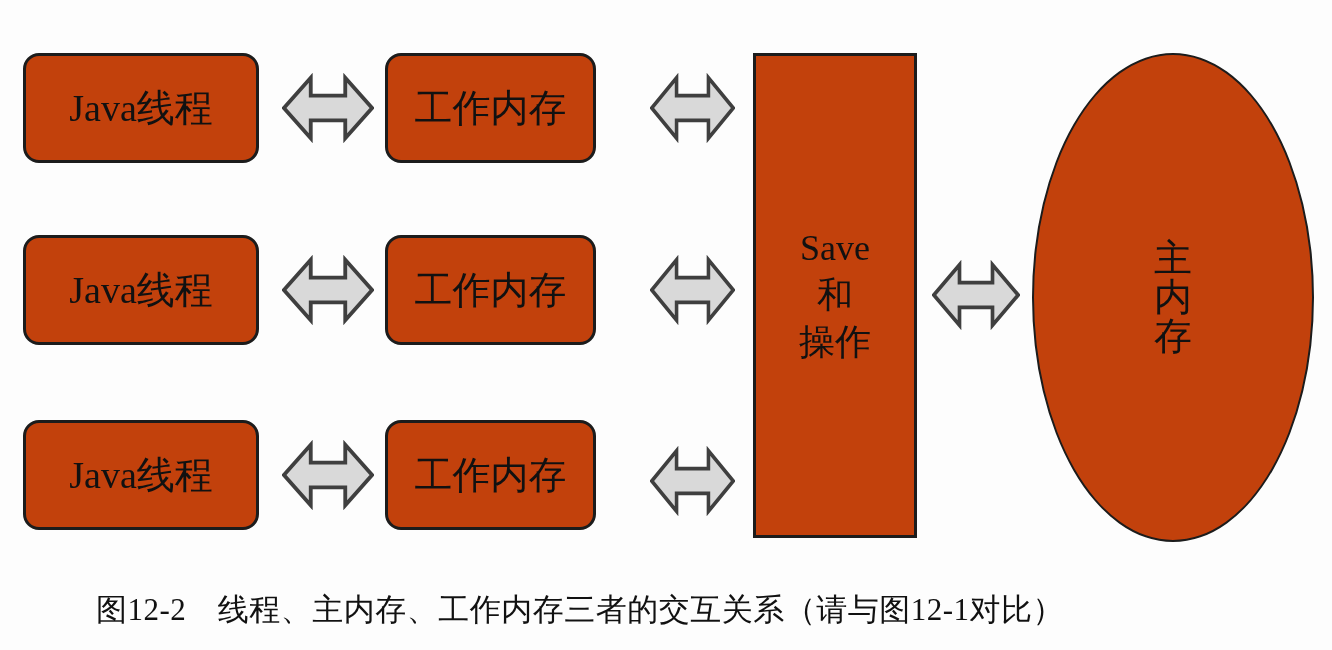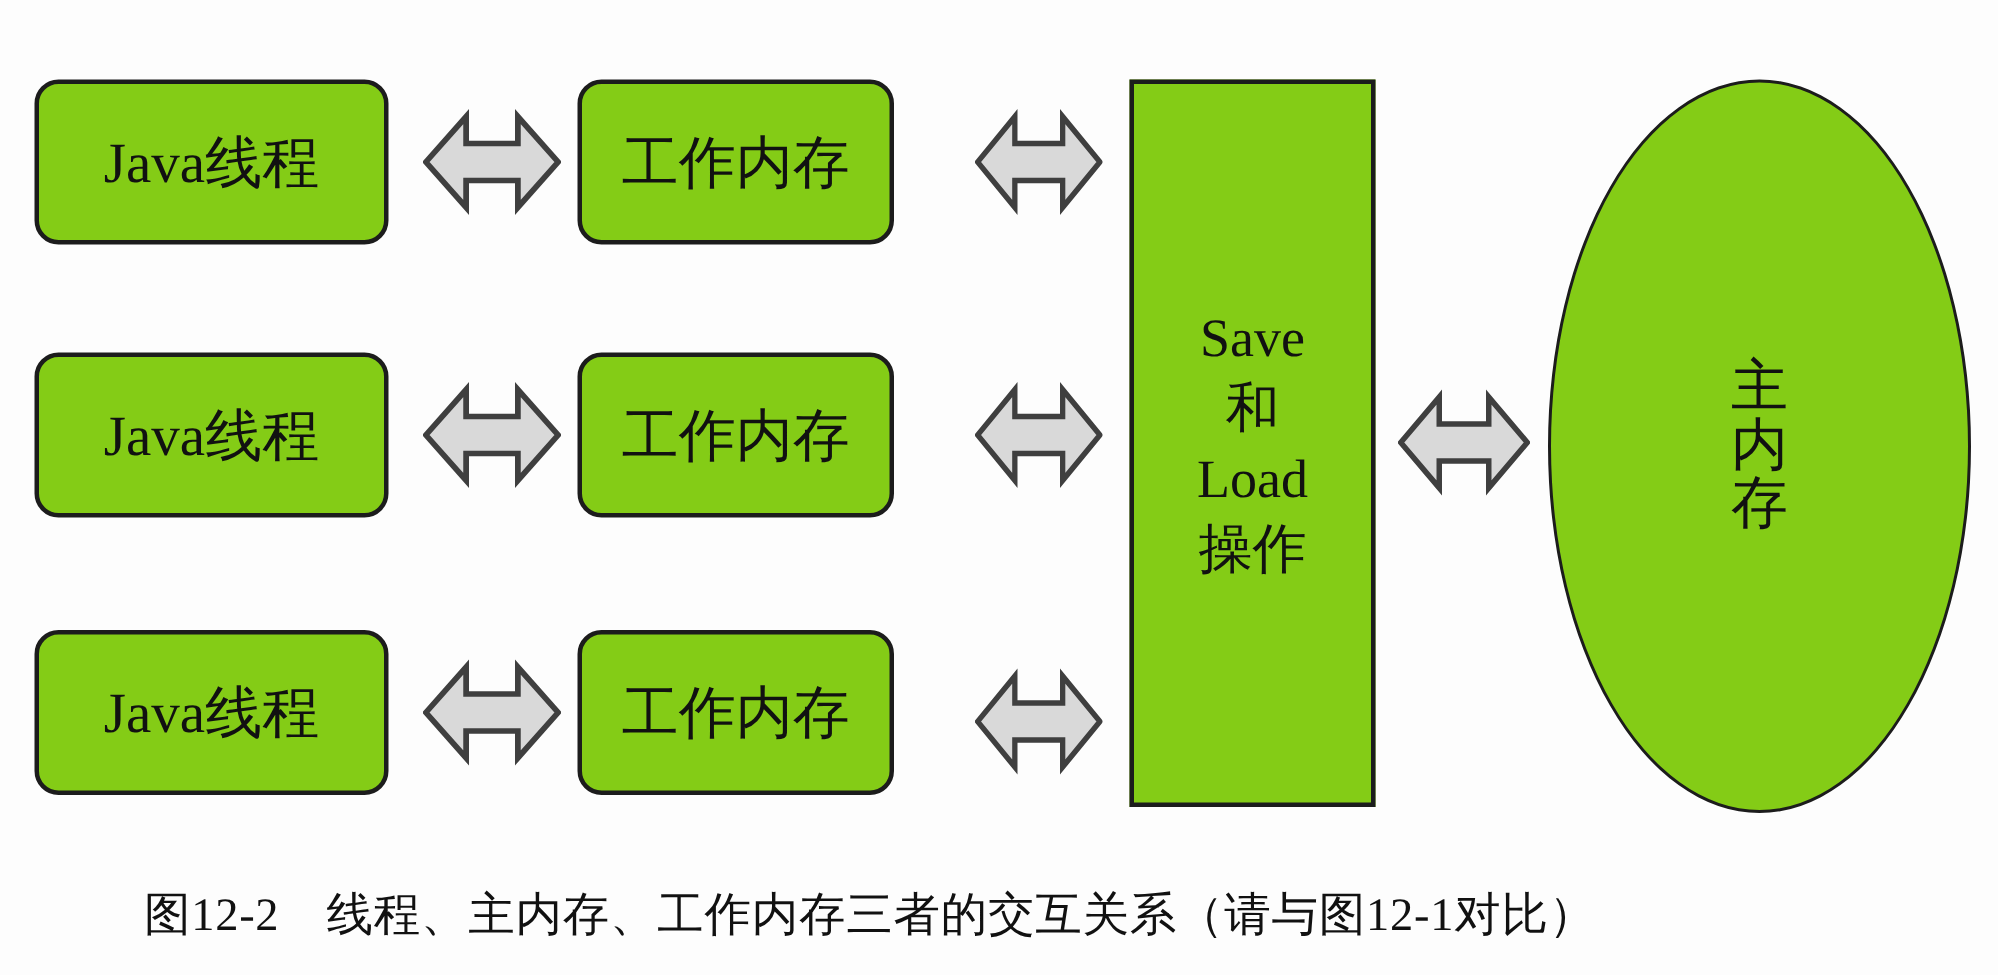--- a/index.html
+++ b/index.html
@@ -21,21 +21,21 @@
     height:650px;
     background:var(--background);
     overflow:hidden;
   }
   .node{
     position:absolute;
     box-sizing:border-box;
     display:flex;
     align-items:center;
     justify-content:center;
-    background:#84cc16;
+    background:#c2410c;
   }
   .rounded{
     border:3px solid var(--line);
     border-radius:16px;
     font-size:38px;
   }
   .java-box{left:23px;width:236px;height:110px;}
   .java-1{top:53px;}
   .java-2{top:235px;}
   .java-3{top:420px;}
@@ -141,21 +141,20 @@
   </div>
   <div class="arrow a-r3c2">
     <svg viewBox="0 0 96 76" preserveAspectRatio="none">
         <polygon points="2,38 30,6 30,25 66,25 66,6 94,38 66,70 66,51 30,51 30,70"></polygon>
       </svg>
   </div>
 
   <div class="node tall-rect">
     <div>Save</div>
     <div>和</div>
-    <div>Load</div>
     <div>操作</div>
   </div>
 
   <div class="arrow a-main">
     <svg viewBox="0 0 96 76" preserveAspectRatio="none">
         <polygon points="2,38 30,6 30,25 66,25 66,6 94,38 66,70 66,51 30,51 30,70"></polygon>
       </svg>
   </div>
 
   <div class="node ellipse">

